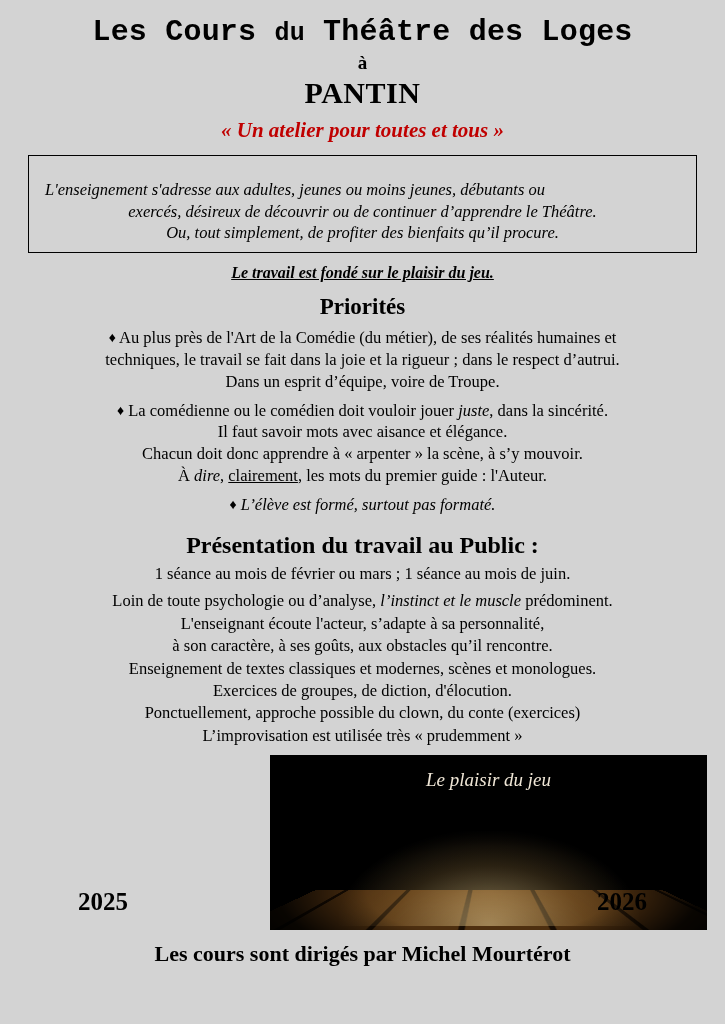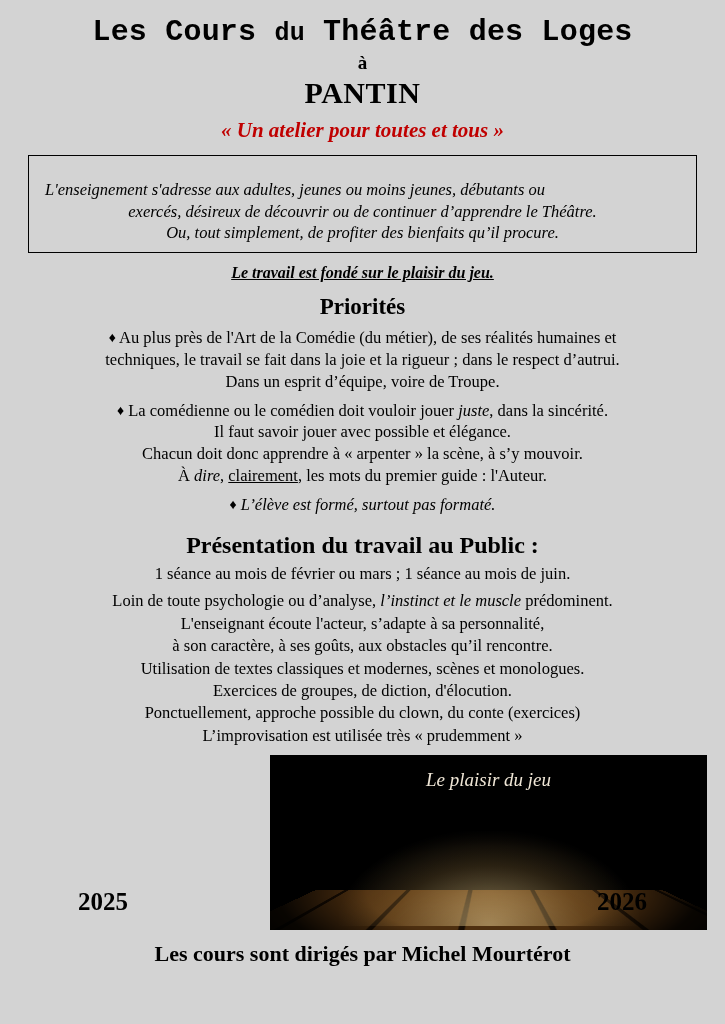--- a/index.html
+++ b/index.html
@@ -242,39 +242,39 @@
   <div class="para">
     <span class="bullet">♦</span>
     <span>Au plus près de l'Art de la Comédie (du métier), de ses réalités humaines et</span><br>
     <span>techniques, le travail se fait dans la joie et la rigueur ; dans le respect d’autrui.</span><br>
     <span>Dans un esprit d’équipe, voire de Troupe.</span>
   </div>
 
   <div class="para">
     <span class="bullet">♦</span>
     <span>La comédienne ou le comédien doit vouloir jouer </span><i>juste</i><span>, dans la sincérité.</span><br>
-    <span>Il faut savoir jouer avec possible et élégance.</span><br>
+    <span>Il faut savoir mots avec aisance et élégance.</span><br>
     <span>Chacun doit donc apprendre à « arpenter » la scène, à s’y mouvoir.</span><br>
     <span>À </span><i>dire</i><span>, </span><u>clairement</u><span>, les mots du premier guide : l'Auteur.</span>
   </div>
 
   <div class="para">
     <span class="bullet">♦</span>
     <i>L’élève est formé, surtout pas formaté.</i>
   </div>
 
   <div class="h-section big">Présentation du travail au Public :</div>
   <div class="para tight">1 séance au mois de février ou mars ; 1 séance au mois de juin.</div>
 
 
   <div class="para-block">
     <div><span>Loin de toute psychologie ou d’analyse, </span><i>l’instinct et le muscle</i><span> prédominent.</span></div>
     <div>L'enseignant écoute l'acteur, s’adapte à sa personnalité,</div>
     <div>à son caractère, à ses goûts, aux obstacles qu’il rencontre.</div>
-    <div>Utilisation de textes classiques et modernes, scènes et monologues.</div>
+    <div>Enseignement de textes classiques et modernes, scènes et monologues.</div>
     <div>Exercices de groupes, de diction, d'élocution.</div>
     <div>Ponctuellement, approche possible du clown, du conte (exercices)</div>
     <div>L’improvisation est utilisée très « prudemment »</div>
   </div>
 
   <div class="photo-wrap">
     <div class="photo">
       <div class="floor">
         <div class="planks"></div>
       </div>

